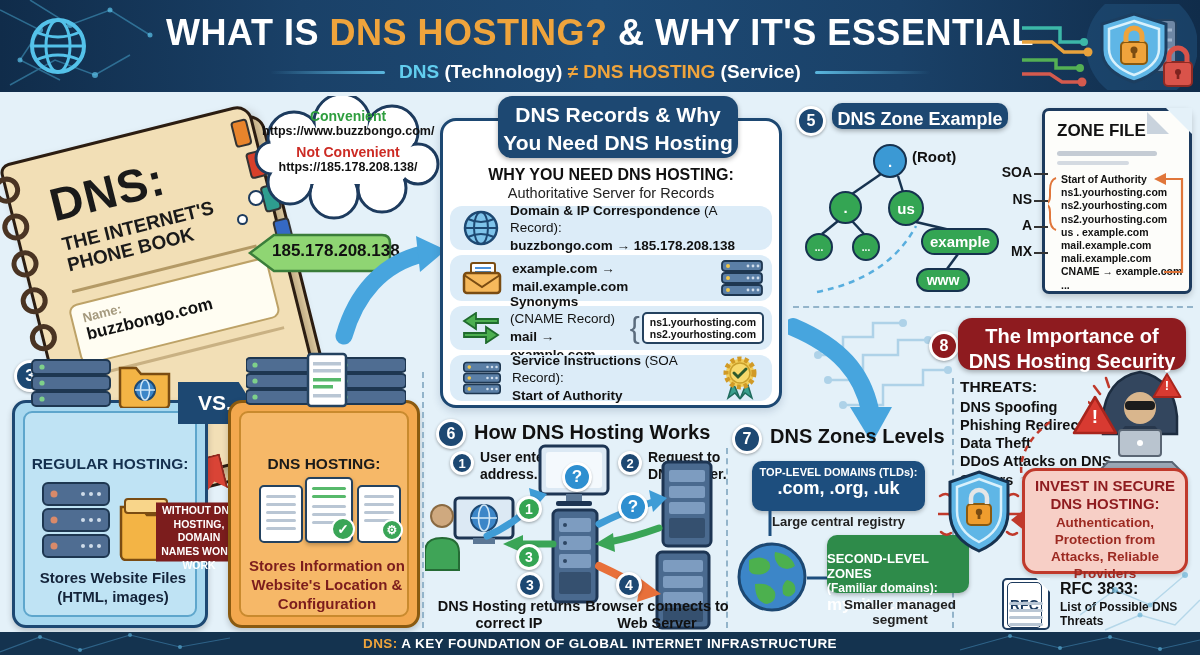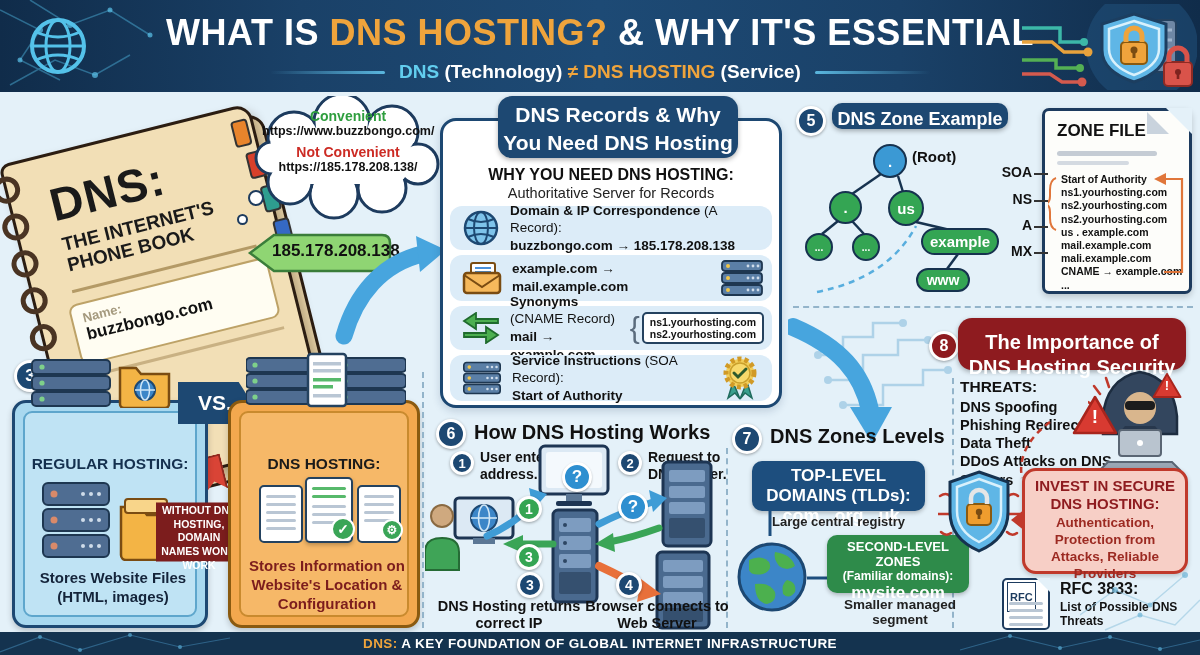--- a/index.html
+++ b/index.html
@@ -555,44 +555,44 @@
         <circle cx="115" cy="8" r="4"></circle>
         <circle cx="30" cy="40" r="4"></circle>
     </g>
     <path d="M5 12 C 52 32, 74 58, 82 95" fill="none" stroke="#47a5de" stroke-width="18" stroke-linecap="round"></path>
     <polygon points="62,92 104,92 84,128" fill="#47a5de"></polygon>
   </svg>
 
   <div class="numbadge" style="left:732px;top:424px;width:30px;height:30px;font-size:16px;">7</div>
   <div class="abs" style="left:770px;top:425px;font-size:20px;font-weight:800;color:#111;">DNS Zones Levels</div>
   <div class="abs" style="left:752px;top:461px;width:173px;height:50px;background:#1d4e7e;border-radius:10px;text-align:center;color:#fff;padding-top:5px;box-shadow:0 2px 4px rgba(0,0,0,.25);">
-    <div style="font-size:17px;font-weight:800;">TOP-LEVEL DOMAINS (TLDs):</div>
+    <div style="font-size:11px;font-weight:800;">TOP-LEVEL DOMAINS (TLDs):</div>
     <div style="font-size:18px;font-weight:800;">.com, .org, .uk</div>
   </div>
   <div class="abs" style="left:752px;top:514px;width:173px;text-align:center;font-size:13px;font-weight:600;color:#222;">Large central registry</div>
   <svg class="abs" style="left:735px;top:508px;" width="120" height="110" viewBox="0 0 120 110">
     <path d="M35 0 V28" stroke="#1d4e7e" stroke-width="3" fill="none"></path>
     <path d="M72 70 H95" stroke="#1d4e7e" stroke-width="3" fill="none"></path>
   </svg>
   <svg class="abs" style="left:735px;top:540px;" width="74" height="74" viewBox="0 0 74 74">
     <circle cx="37" cy="37" r="33" fill="#3c86c8" stroke="#1d4872" stroke-width="3"></circle>
     <path d="M14 20 q12 -6 20 2 q4 8 -6 12 q-12 2 -14 -4 z" fill="#4cb04e"></path>
     <path d="M40 12 q16 2 20 14 q-8 6 -16 0 q-6 -8 -4 -14 z" fill="#4cb04e"></path>
     <path d="M20 44 q14 -2 20 8 q2 10 -8 12 q-12 -2 -12 -20 z" fill="#4cb04e"></path>
     <path d="M52 40 q10 2 8 12 q-6 8 -12 2 q-2 -10 4 -14 z" fill="#4cb04e"></path>
   </svg>
-  <div class="abs" style="left:827px;top:535px;width:142px;height:58px;background:#2e8b4a;border-radius:10px;text-align:center;color:#fff;padding-top:4px;box-shadow:0 2px 4px rgba(0,0,0,.25);">
+  <div class="abs" style="left:827px;top:535px;width:142px;height:58px;background:#2e8b4a;border-radius:10px;color:#fff;padding-top:16px;box-shadow:0 2px 4px rgba(0,0,0,.25);">
     <div style="font-size:13px;font-weight:800;">SECOND-LEVEL ZONES</div>
     <div style="font-size:12px;font-weight:600;">(Familiar domains):</div>
     <div style="font-size:17px;font-weight:700;">mysite.com</div>
   </div>
   <div class="abs" style="left:820px;top:597px;width:160px;text-align:center;font-size:13.5px;font-weight:600;color:#222;">Smaller managed segment</div>
 
   <div class="numbadge red" style="left:929px;top:331px;width:30px;height:30px;font-size:16px;">8</div>
-  <div class="abs" style="left:958px;top:318px;width:228px;height:52px;background:#8e1b1f;border-radius:14px;text-align:center;color:#fff;font-size:20px;font-weight:800;line-height:1.25;padding-top:12px;box-shadow:0 2px 5px rgba(0,0,0,.3);">
+  <div class="abs" style="left:958px;top:318px;width:228px;height:52px;background:#8e1b1f;border-radius:14px;text-align:center;color:#fff;font-size:20px;font-weight:800;line-height:1.25;padding-top:6px;box-shadow:0 2px 5px rgba(0,0,0,.3);">
     <div>The Importance of</div>
     <div>DNS Hosting Security</div>
   </div>
   <div class="abs" style="left:960px;top:378px;font-size:15.5px;font-weight:800;color:#111;">THREATS:</div>
   <div class="abs" style="left:960px;top:398px;width:152px;">
     <div class="threat-item">DNS Spoofing</div>
     <div class="threat-item">Phishing Redirection</div>
     <div class="threat-item">Data Theft</div>
     <div class="threat-item">DDoS Attacks on DNS Servers</div>
   </div>
@@ -650,21 +650,21 @@
     <div class="abs" style="left:-14px;top:38px;width:0;height:0;border-top:11px solid transparent;border-bottom:11px solid transparent;border-right:14px solid #c0392b;"></div>
     <div style="font-size:15px;font-weight:800;color:#8e1b1f;line-height:1.2;">
       <span>INVEST IN SECURE</span><br>
       <span>DNS HOSTING:</span>
     </div>
     <div style="font-size:13.5px;font-weight:700;color:#9c2a22;line-height:1.25;margin-top:2px;padding:0 6px;">Authentication, Protection from Attacks, Reliable Providers</div>
   </div>
 
   <div class="abs" style="left:1002px;top:578px;width:48px;height:52px;background:#fff;border:2.5px solid #1d3b5e;border-radius:5px;">
     <div class="abs" style="right:-2px;top:-2px;width:0;height:0;border-top:14px solid #e4f1f9;border-left:14px solid transparent;"></div>
-    <div class="abs" style="left:3px;top:2px;font-size:11px;font-weight:800;color:#1d3b5e;border:1.5px solid #1d3b5e;border-radius:0;padding:8px 2px;">RFC</div>
+    <div class="abs" style="left:3px;top:2px;font-size:14px;font-weight:800;color:#1d3b5e;border:1.5px solid #1d3b5e;border-radius:5px;padding:14px 2px;">RFC</div>
     <div class="dl" style="top:22px;"></div>
       <div class="dl" style="top:29px;"></div>
       <div class="dl" style="top:36px;"></div>
       <div class="dl" style="top:43px;"></div>
   </div>
   <div class="abs" style="left:1060px;top:580px;font-size:16px;font-weight:800;color:#111;">RFC 3833:</div>
   <div class="abs" style="left:1060px;top:600px;width:130px;font-size:12px;font-weight:600;color:#111;line-height:1.2;">List of Possible DNS Threats</div>
 
   <svg class="abs" style="left:1080px;top:545px;" width="120" height="88">
     <g stroke="#8fc3dd" stroke-width="1.5" opacity="0.55" fill="none">

